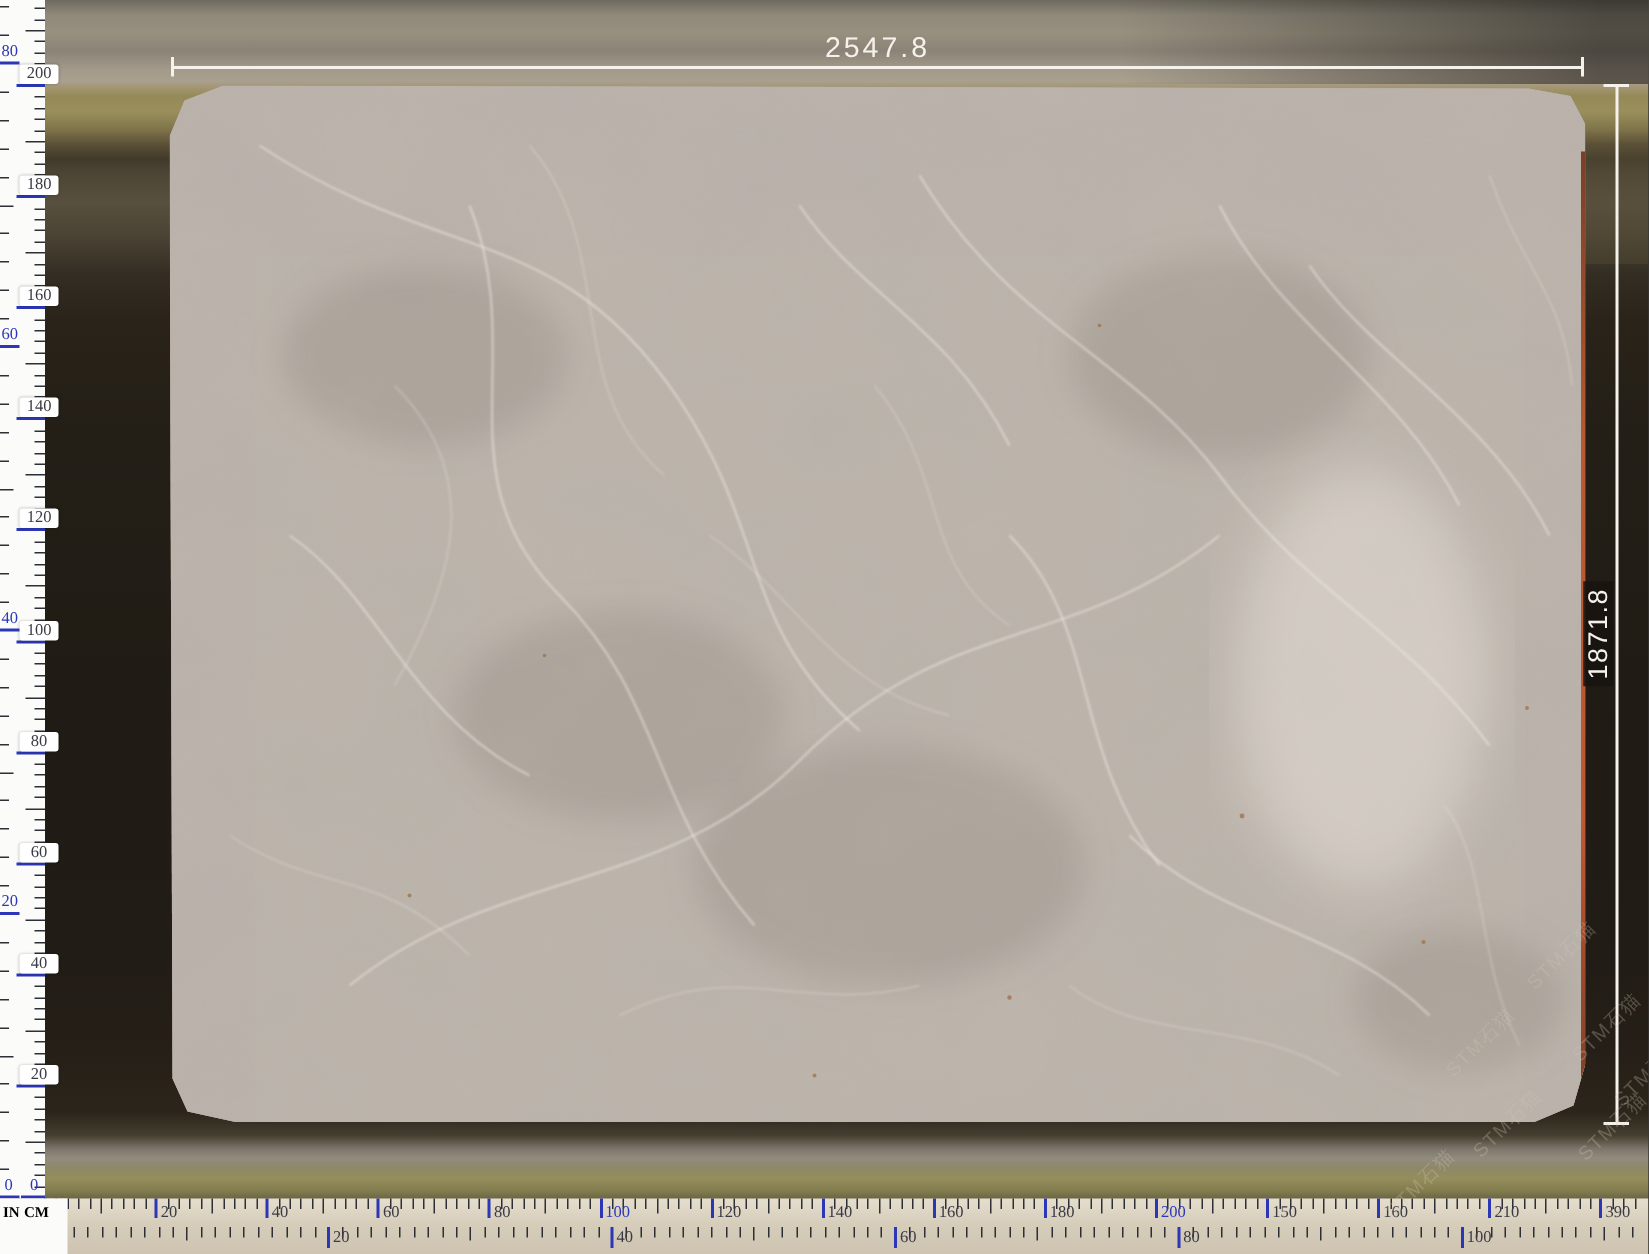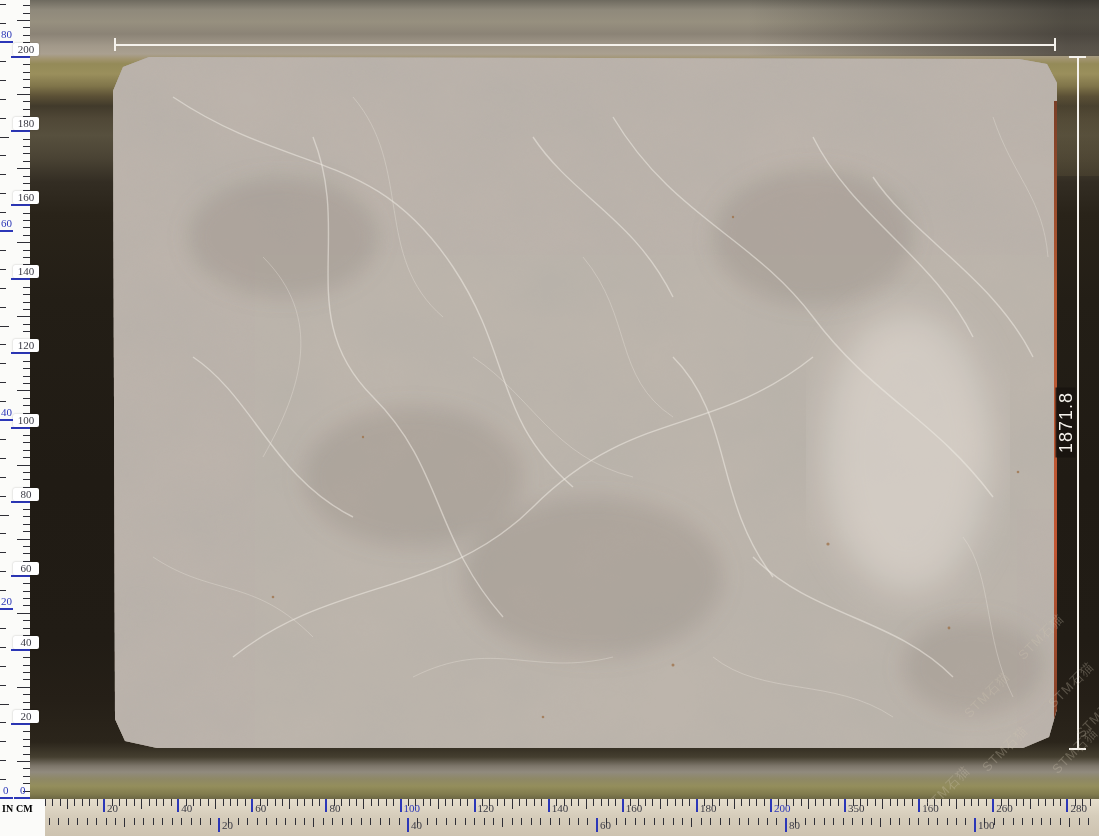--- a/index.html
+++ b/index.html
@@ -129,20 +129,21 @@
         <circle cx="430" cy="660" r="1.3"></circle>
           <circle cx="250" cy="380" r="1.2"></circle>
         <circle cx="620" cy="160" r="1.2"></circle>
           <circle cx="160" cy="540" r="1.3"></circle>
       </g>
       <rect x="0" y="0" width="944" height="691" filter="url(#fGrain)" opacity="0.5"></rect>
     </svg>
     <div class="slab-red-edge"></div>
   </div>
 
+  <div class="dim" id="dim-top-label">2547.8</div>
   <div class="dim-line" style="left:115px;top:44px;width:940px;height:2px;"></div>
   <div class="dim-line" style="left:114px;top:38px;width:2px;height:13px;"></div>
   <div class="dim-line" style="left:1054px;top:38px;width:2px;height:13px;"></div>
 
   <div class="dim" id="dim-right-label">
     <span>1871.8</span>
   </div>
   <div class="dim-line" style="left:1077px;top:57px;width:2px;height:693px;"></div>
   <div class="dim-line" style="left:1069px;top:56px;width:17px;height:2px;"></div>
   <div class="dim-line" style="left:1069px;top:748px;width:17px;height:2px;"></div>
@@ -464,24 +465,24 @@
       <div class="rlabel" style="left: 107.1px; top: 3px; color: rgb(58, 58, 68);">20</div>
       <div class="rlabel" style="left: 181.2px; top: 3px; color: rgb(58, 58, 68);">40</div>
       <div class="rlabel" style="left: 255.3px; top: 3px; color: rgb(58, 58, 68);">60</div>
       <div class="rlabel" style="left: 329.4px; top: 3px; color: rgb(58, 58, 68);">80</div>
       <div class="rlabel" style="left: 403.5px; top: 3px; color: rgb(44, 55, 184);">100</div>
       <div class="rlabel" style="left: 477.6px; top: 3px; color: rgb(58, 58, 68);">120</div>
       <div class="rlabel" style="left: 551.7px; top: 3px; color: rgb(58, 58, 68);">140</div>
       <div class="rlabel" style="left: 625.8px; top: 3px; color: rgb(58, 58, 68);">160</div>
       <div class="rlabel" style="left: 699.9px; top: 3px; color: rgb(58, 58, 68);">180</div>
       <div class="rlabel" style="left: 774px; top: 3px; color: rgb(44, 55, 184);">200</div>
-      <div class="rlabel" style="left: 848.1px; top: 3px; color: rgb(58, 58, 68);">350</div>
+      <div class="rlabel" style="left: 848.1px; top: 3px; color: rgb(58, 58, 68);">150</div>
       <div class="rlabel" style="left: 922.2px; top: 3px; color: rgb(58, 58, 68);">160</div>
-      <div class="rlabel" style="left: 996.3px; top: 3px; color: rgb(58, 58, 68);">260</div>
-      <div class="rlabel" style="left: 1070.4px; top: 3px; color: rgb(58, 58, 68);">280</div>
+      <div class="rlabel" style="left: 996.3px; top: 3px; color: rgb(58, 58, 68);">210</div>
+      <div class="rlabel" style="left: 1070.4px; top: 3px; color: rgb(58, 58, 68);">390</div>
       <div class="tick" style="left: 39.449px; top: 19px; width: 1px; height: 7px; background: rgb(46, 46, 54);"></div>
       <div class="tick" style="left: 48.898px; top: 19px; width: 1px; height: 7px; background: rgb(46, 46, 54);"></div>
       <div class="tick" style="left: 58.347px; top: 19px; width: 1px; height: 7px; background: rgb(46, 46, 54);"></div>
       <div class="tick" style="left: 67.796px; top: 19px; width: 1px; height: 7px; background: rgb(46, 46, 54);"></div>
       <div class="tick" style="left: 77.245px; top: 19px; width: 1px; height: 7px; background: rgb(46, 46, 54);"></div>
       <div class="tick" style="left: 86.694px; top: 19px; width: 1px; height: 7px; background: rgb(46, 46, 54);"></div>
       <div class="tick" style="left: 96.143px; top: 19px; width: 1px; height: 7px; background: rgb(46, 46, 54);"></div>
       <div class="tick" style="left: 105.592px; top: 19px; width: 1px; height: 7px; background: rgb(46, 46, 54);"></div>
       <div class="tick" style="left: 115.041px; top: 19px; width: 1px; height: 7px; background: rgb(46, 46, 54);"></div>
       <div class="tick" style="left: 124.49px; top: 19px; width: 1px; height: 9px; background: rgb(46, 46, 54);"></div>

